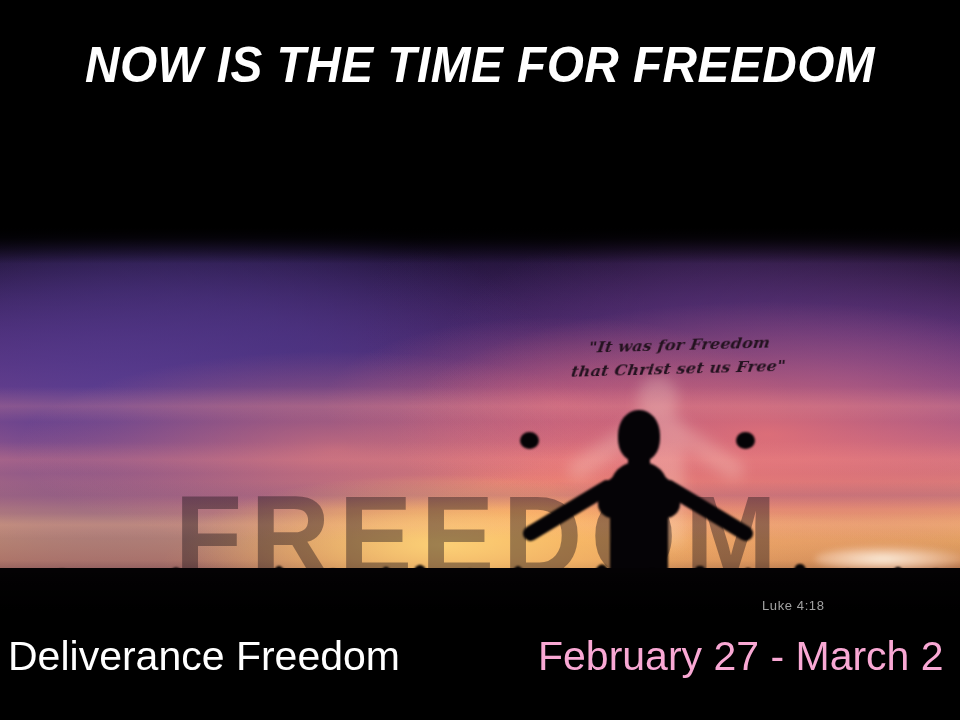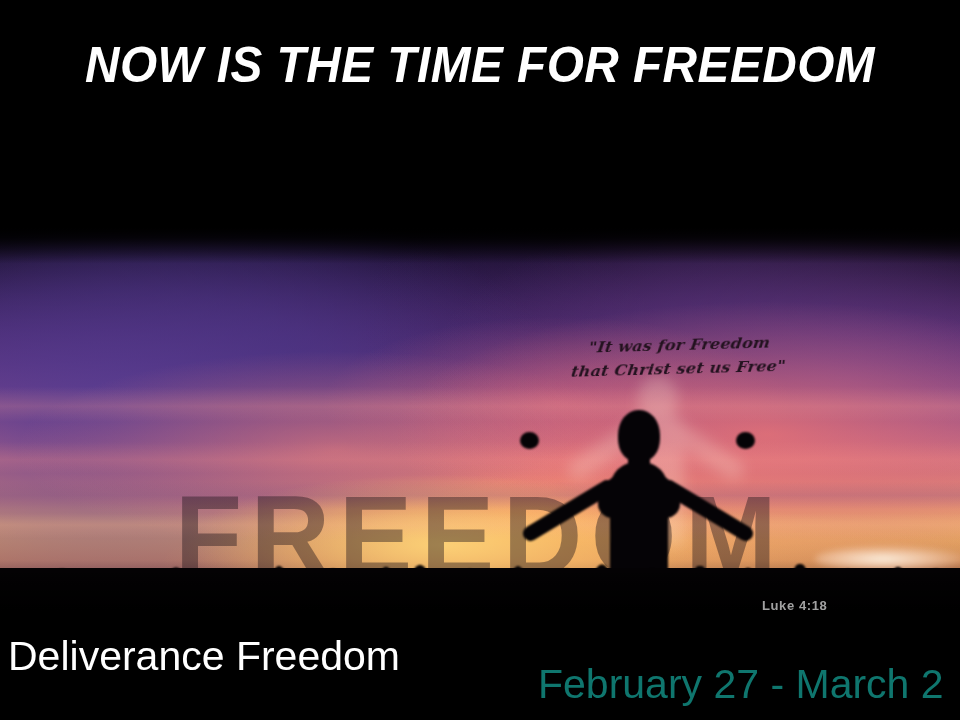--- a/index.html
+++ b/index.html
@@ -370,21 +370,21 @@
   }
 
   
   .scripture-ref {
     position: absolute;
     left: 762px;
     top: 598px;
     color: #cfcfcf;
     font-family: "Liberation Sans", sans-serif;
     font-size: 13px;
-    font-weight: bold;
+    font-weight: normal;
     letter-spacing: 0.6px;
     opacity: 0.78;
     filter: blur(0.5px);
     white-space: nowrap;
   }
 
   
   .footer-left {
     position: absolute;
     left: 8px;
@@ -392,26 +392,25 @@
     color: #ffffff;
     font-family: "Liberation Sans", sans-serif;
     font-size: 41px;
     line-height: 46px;
     white-space: nowrap;
   }
   .footer-right {
     position: absolute;
     left: 538px;
     top: 633px;
-    color: #0f766e;
+    color: #f9a8d4;
     font-family: "Liberation Sans", sans-serif;
     font-size: 41px;
     line-height: 46px;
     white-space: nowrap;
-    margin-top: 28px;
   }
 </style>
 </head>
 <body>
 
 <div id="slide">
 
   <div class="headline">NOW IS THE TIME FOR FREEDOM</div>
 
   <div class="photo">

